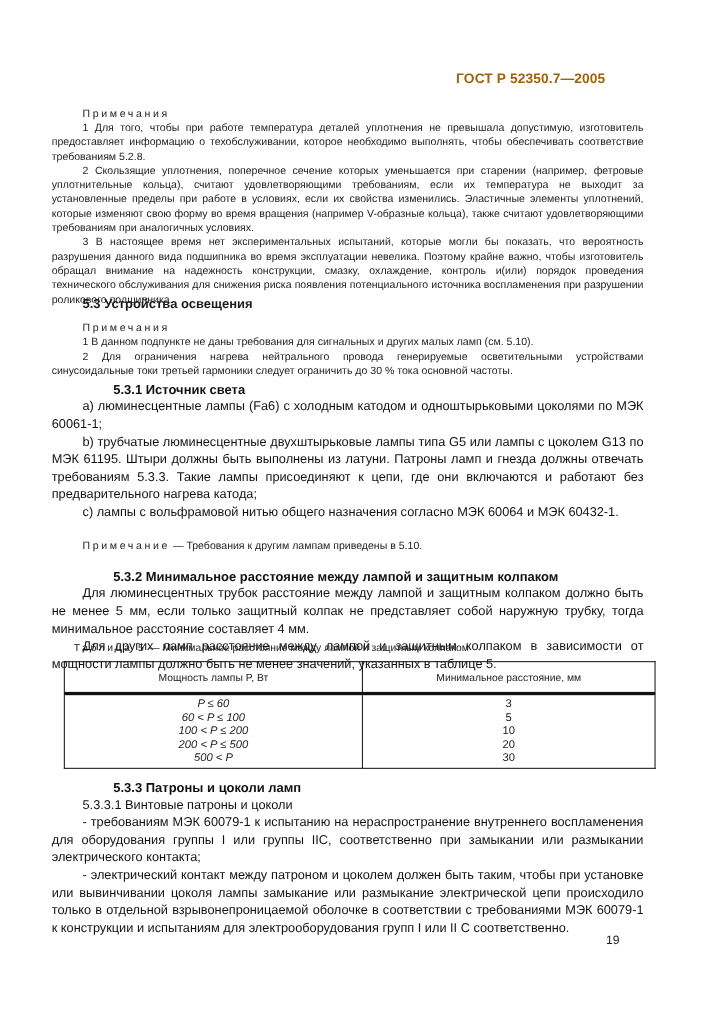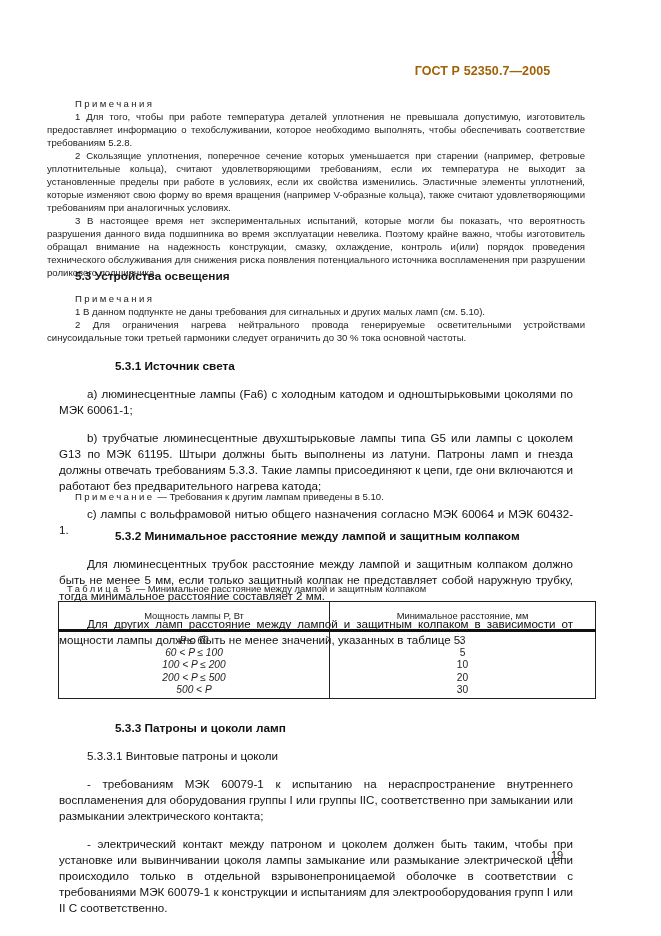--- a/index.html
+++ b/index.html
@@ -4,21 +4,21 @@
 <style>
   html, body { margin:0; padding:0; background:#ffffff; }
   body { width:661px; height:936px; position:relative; overflow:hidden; color:#1a1a1a; font-family:"Liberation Sans", sans-serif; }
   .abs { position:absolute; }
   .doc-header { left:380px; width:205px; top:64px; text-align:center; font-weight:bold; font-size:12.5px; letter-spacing:0.1px; color:#a16207; }
   .blk { left:47px; width:538px; }
   .note { font-size:9.6px; line-height:13px; text-align:justify; color:#222; }
   .note p { margin:0; text-indent:28px; }
   .note .sp { letter-spacing:2.4px; }
   .body { font-size:11.6px; line-height:16px; text-align:justify; color:#111; }
-  .body p { margin:12px; text-indent:28px; }
+  .body p { margin:0; text-indent:28px; }
   .h { font-weight:bold; font-size:11.8px; margin:0; padding-left:28px; }
   .tcap { font-size:9.4px; color:#222;margin-left:20px; }
   .tcap .sp { letter-spacing:2.4px; }
   table.t5 { position:absolute; left:58px; top:601px; width:538px; border-collapse:collapse; font-size:9.4px; color:#222; }
   table.t5 th { font-weight:normal; height:25px; border:1.3px solid #222; border-bottom:3px solid #111; text-align:center; }
   table.t5 td { border-left:1.3px solid #222; border-right:1.3px solid #222; border-bottom:1.3px solid #222; text-align:center; line-height:12.2px; padding:3px 0 2px 0; font-size:10.2px; }
   .it { font-style:italic; }
   .pagenum { left:551px; top:849px; font-size:11px; color:#222; }
 </style>
 </head>
@@ -47,21 +47,21 @@
   <p>а) люминесцентные лампы (Fa6) с холодным катодом и одноштырьковыми цоколями по МЭК 60061-1;</p>
   <p>b) трубчатые люминесцентные двухштырьковые лампы типа G5 или лампы с цоколем G13 по МЭК 61195. Штыри должны быть выполнены из латуни. Патроны ламп и гнезда должны отвечать требованиям 5.3.3. Такие лампы присоединяют к цепи, где они включаются и работают без предварительного нагрева катода;</p>
   <p>с) лампы с вольфрамовой нитью общего назначения согласно МЭК 60064 и МЭК 60432-1.</p>
 </div>
 <div class="abs blk note" style="top:490px;">
   <p><span class="sp">Примечание</span><span> — Требования к другим лампам приведены в 5.10.</span></p>
 </div>
 
 <div class="abs blk body" style="top:516px;">
   <p class="h">5.3.2 Минимальное расстояние между лампой и защитным колпаком</p>
-  <p>Для люминесцентных трубок расстояние между лампой и защитным колпаком должно быть не менее 5 мм, если только защитный колпак не представляет собой наружную трубку, тогда минимальное расстояние составляет 2 мм.</p>
+  <p>Для люминесцентных трубок расстояние между лампой и защитным колпаком должно быть не менее 5 мм, если только защитный колпак не представляет собой наружную трубку, тогда минимальное расстояние составляет 4 мм.</p>
   <p>Для других ламп расстояние между лампой и защитным колпаком в зависимости от мощности лампы должно быть не менее значений, указанных в таблице 5.</p>
 </div>
 
 <div class="abs tcap" style="left:47px; top:583px;">
   <span class="sp">Таблица 5</span><span> — Минимальное расстояние между лампой и защитным колпаком</span>
 </div>
 <table class="t5">
   <thead>
     <tr>
       <th style="width:268px;">Мощность лампы P, Вт</th>

